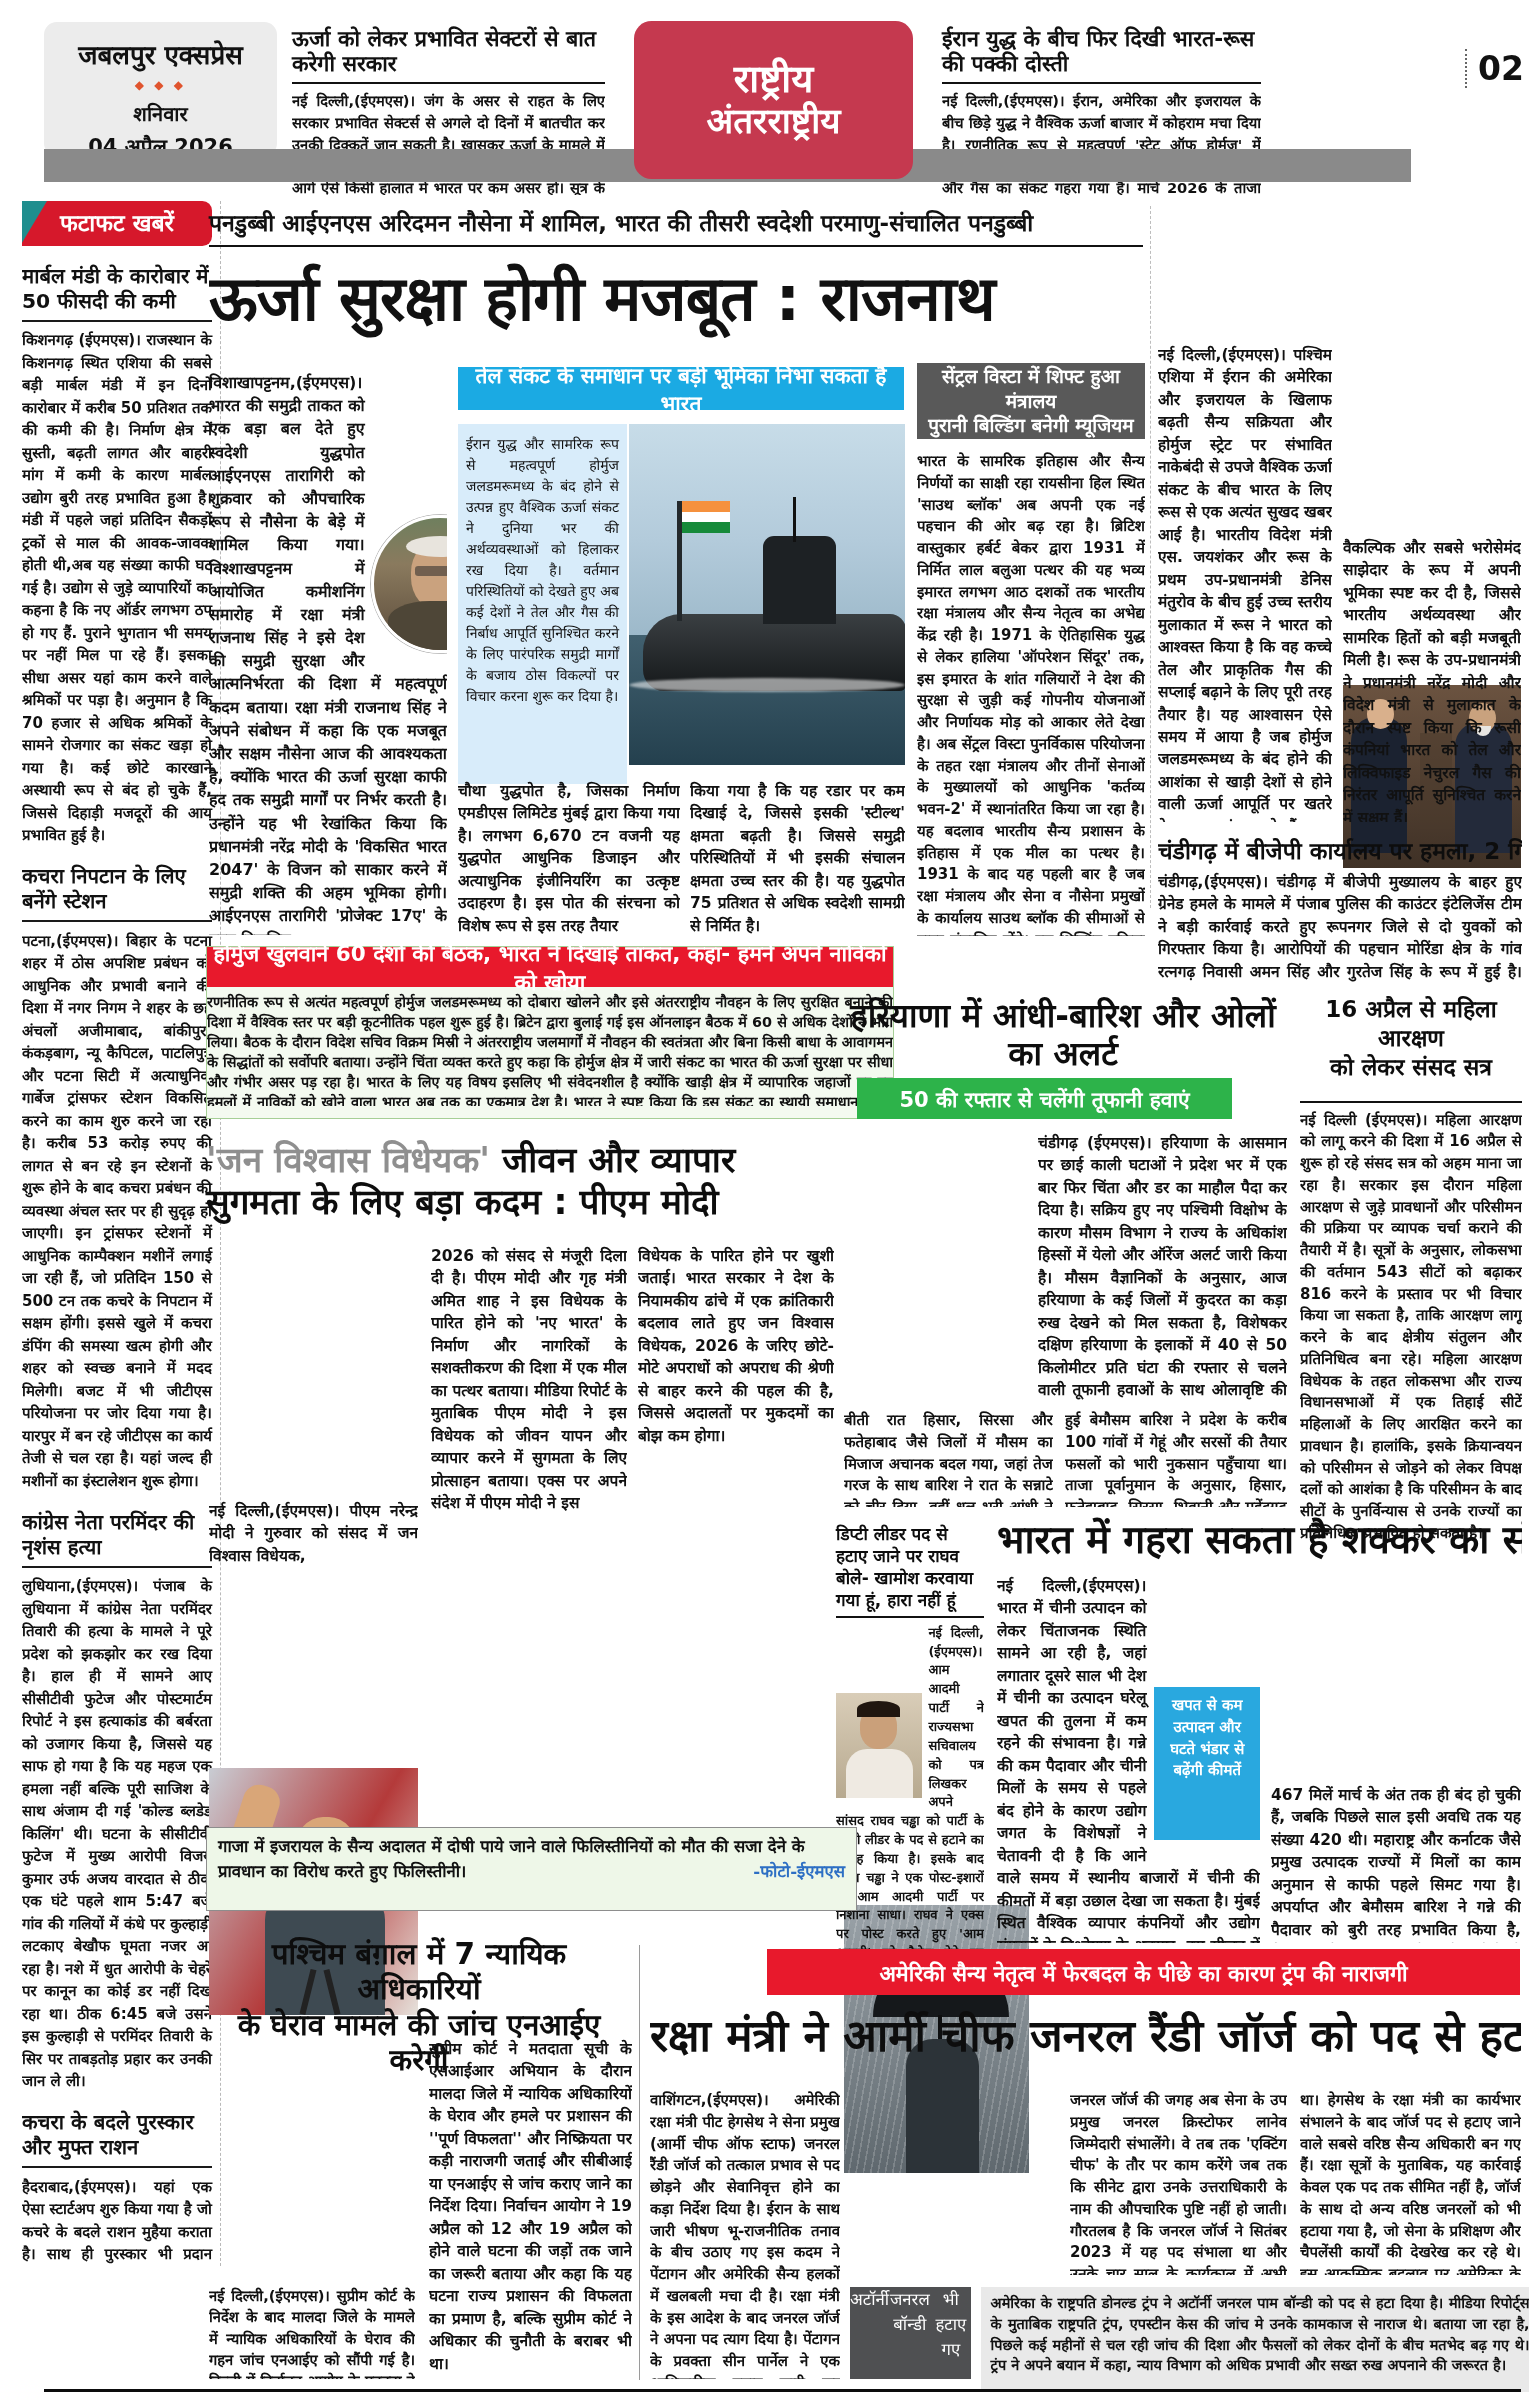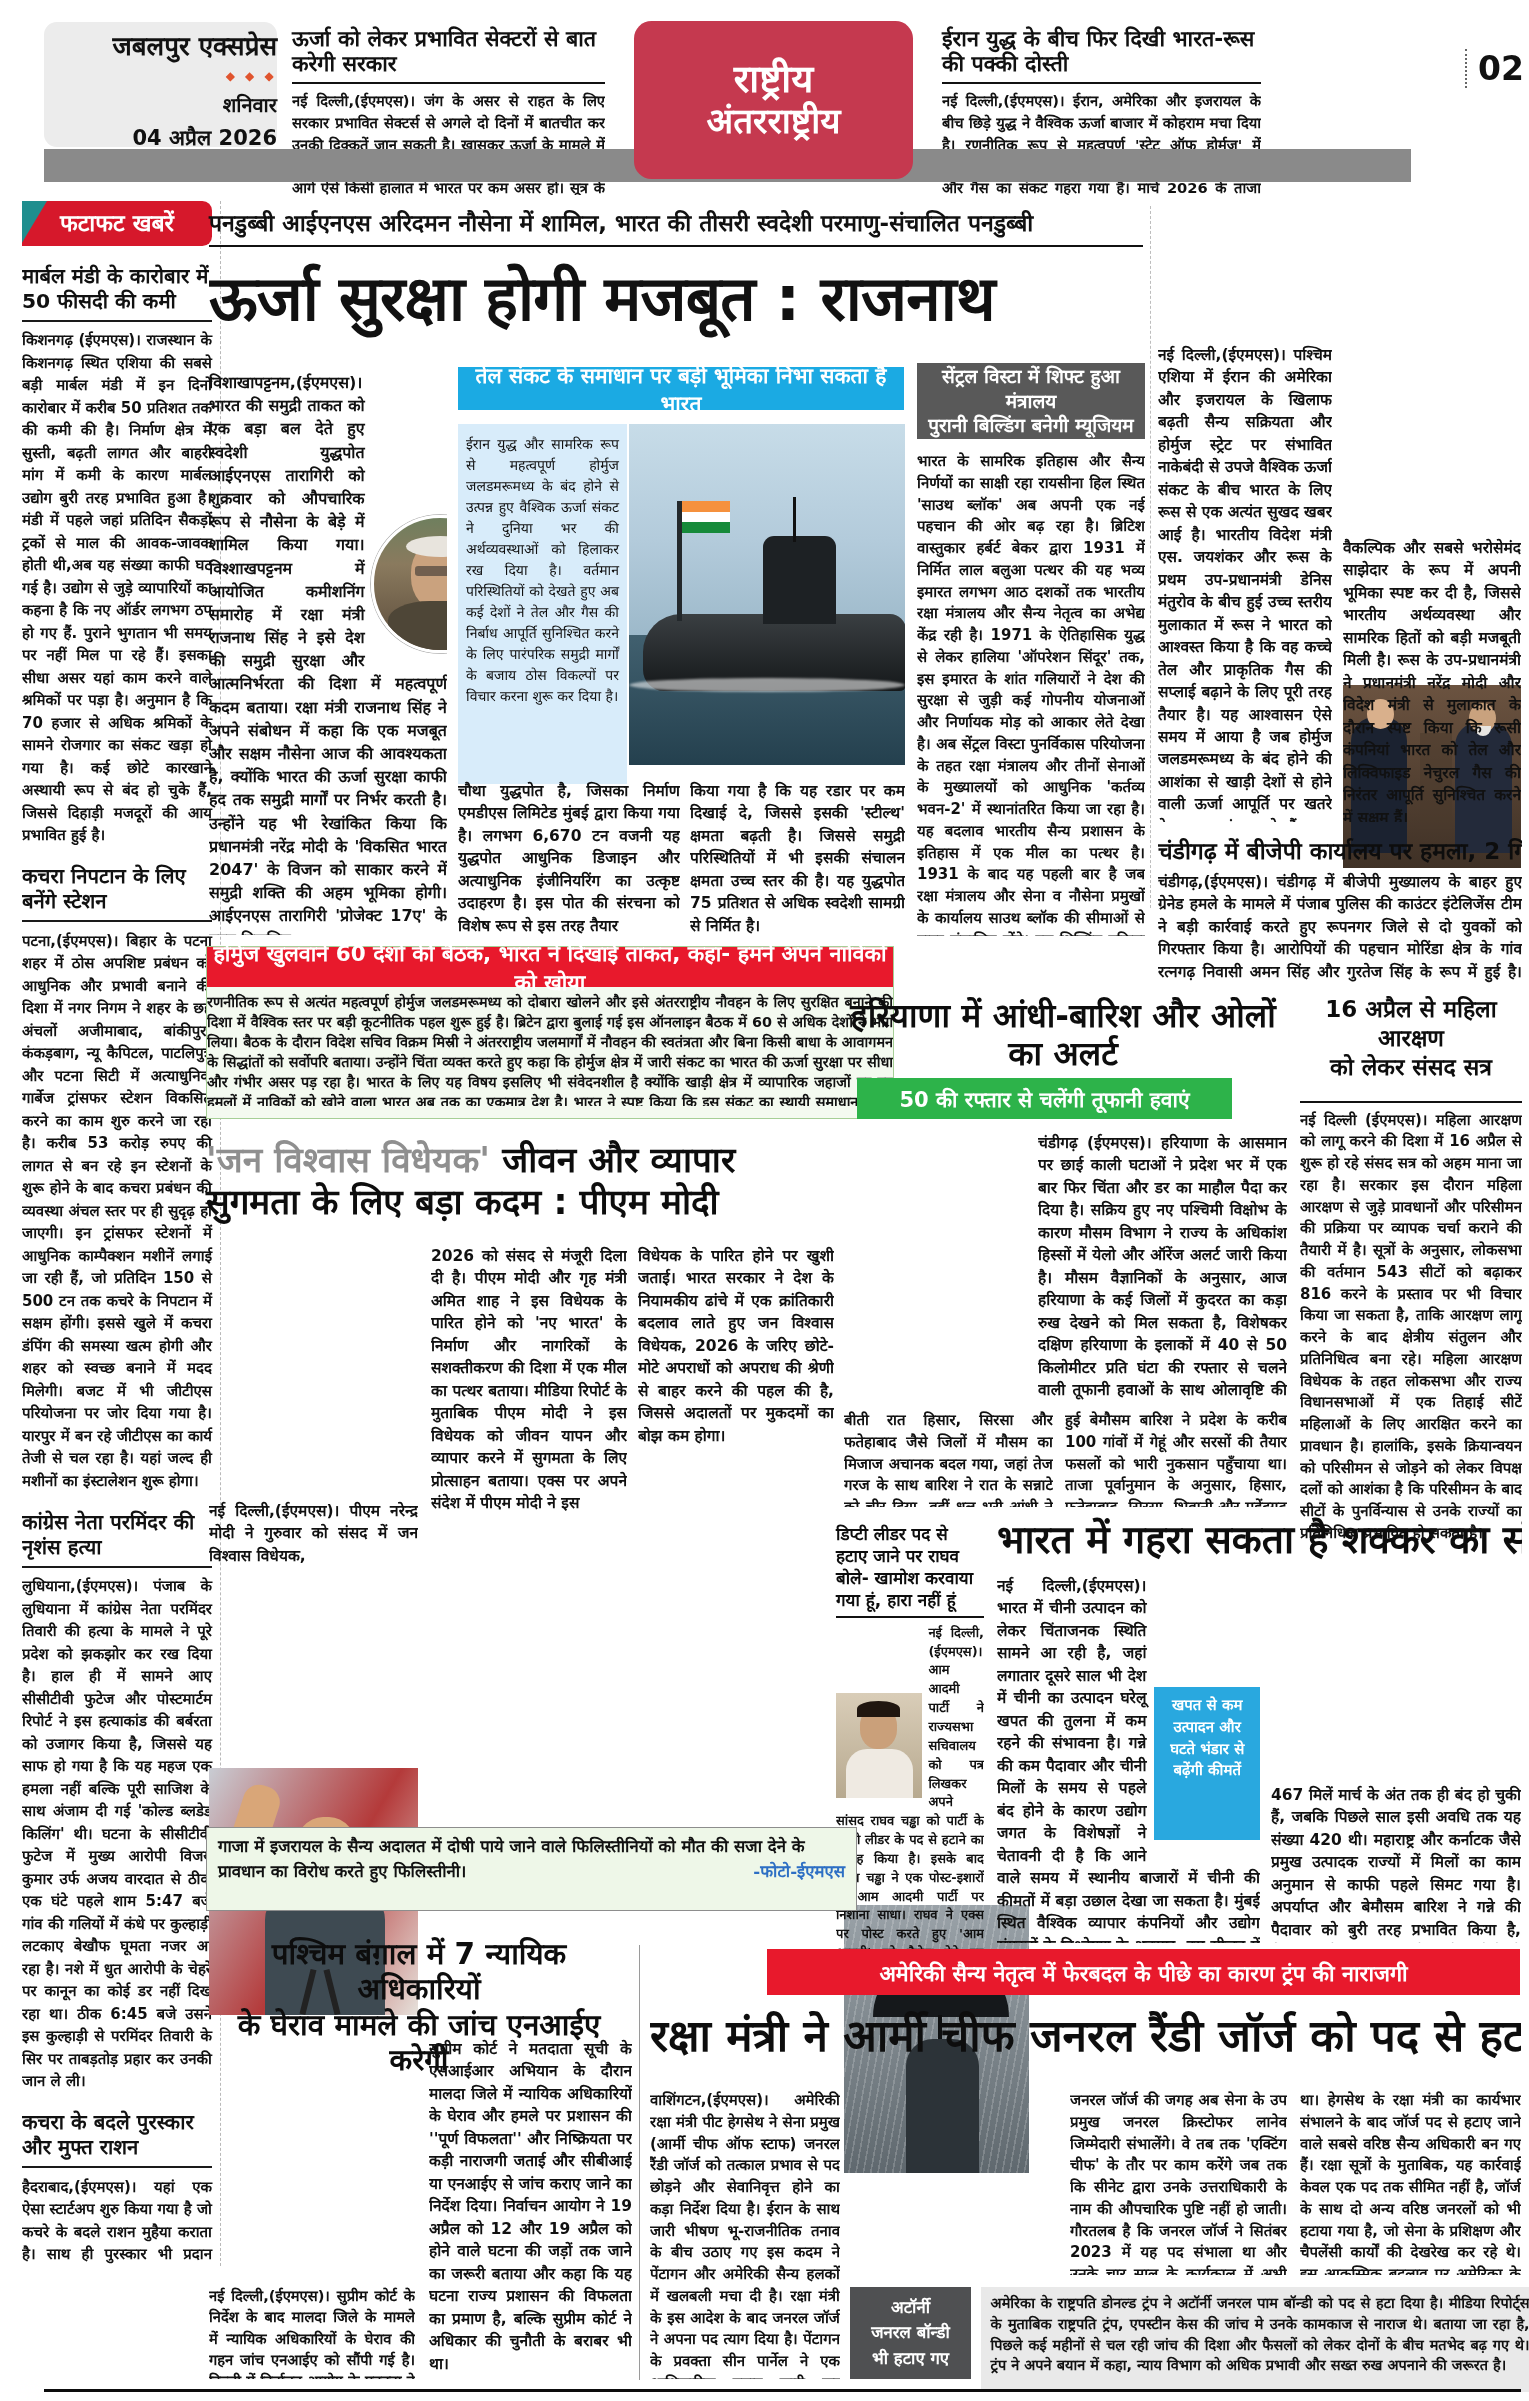--- a/index.html
+++ b/index.html
@@ -2,21 +2,21 @@
 <html style="font-size:12.8px"><head>
 <meta charset="utf-8">
 <style>
   html,body{margin:0;padding:0;background:#d8d8d8;}
   .page{position:relative;width:1530px;height:2401px;background:#ffffff;font-family:"DejaVu Sans",sans-serif;color:#111;overflow:hidden;margin:0 auto;}
   .abs{position:absolute;}
   .hl{font-weight:900;color:#0d0d0d;}
   .nowrap{white-space:nowrap;overflow:hidden;}
   .rule{background:#0d0d0d;}
   
-  .masthead{background:#ececec;border-radius:12.8px;text-align:right;padding-top:5px;}
+  .masthead{background:#ececec;border-radius:12.8px;text-align:center;padding-top:14px;}
   .masthead .t{font-size:26px;font-weight:900;}
   .masthead .d{font-size:12px;color:#e0542e;letter-spacing:3.2px;margin:6.4px 0 8px;}
   .masthead .day{font-size:20px;font-weight:700;}
   .masthead .date{font-size:21px;font-weight:700;margin-top:5px;}
   .badge{background:#c5394f;border-radius:17.5px;color:#fff;text-align:center;display:flex;flex-direction:column;justify-content:center;z-index:3;}
   .badge .l1{font-size:38px;font-weight:900;line-height:1.1;}
   .badge .l2{font-size:35px;font-weight:900;line-height:1.15;}
   .graybar{background:#8a8a8a;z-index:1;}
   .pagenum{font-size:33px;font-weight:900;border-left:2.4px dotted #666;padding-left:11px;}
   .tophead{font-size:21.5px;font-weight:900;border-bottom:2.4px solid #111;padding-bottom:4.8px;line-height:1.2;}
@@ -35,21 +35,21 @@
   .grayhead{background:#595959;color:#fff;font-size:19px;font-weight:900;text-align:center;display:flex;flex-direction:column;justify-content:center;line-height:1.3;}
   .greenbox{background:#f4faf0;border:1.6px solid #a6cf96;padding:0;}
   .redband{background:#e8192c;color:#fff;font-weight:900;text-align:center;display:flex;align-items:center;justify-content:center;}
   .col-txt{font-size:15.5px;line-height:1.45;font-weight:600;text-align:justify;overflow:hidden;}
   
   .ph{position:relative;overflow:hidden;background:#ccc;}
   .circle-ph{border-radius:50%;border:3.2px solid #fff;box-shadow:0 0 0 0.8px #aaa;}
   .cred{color:#2d6fc4;font-weight:900;}
   .capbox{background:#eef7e8;border:1.2px solid #8d8d8d;padding:6.4px 11px;font-size:16.7px;font-weight:800;line-height:1.5;}
   .insetblue{background:#29a8df;color:#fff;font-size:15px;font-weight:900;text-align:center;padding:8px 4.8px;line-height:1.45;}
-  .attbox{background:#4f5052;color:#fff;font-size:16.7px;font-weight:700;text-align:center;display:flex;flex-direction:column;justify-content:center;line-height:1.5;}
+  .attbox{background:#4f5052;color:#fff;font-size:16.7px;font-weight:400;text-align:center;display:flex;flex-direction:row;justify-content:center;line-height:1.5;}
   .attgray{background:#e9e9e9;padding:6.4px 9.6px;font-size:14.5px;font-weight:700;line-height:1.42;text-align:justify;overflow:hidden;}
   .vline{border-left:1.6px solid #9a9a9a;}
   .dashv{border-left:1.6px dashed #bdbdbd;}
 </style>
 </head>
 <body>
 
 <div class="page">
 
   <div class="abs graybar" style="left:44px;top:149px;width:1367px;height:33px;"></div>

